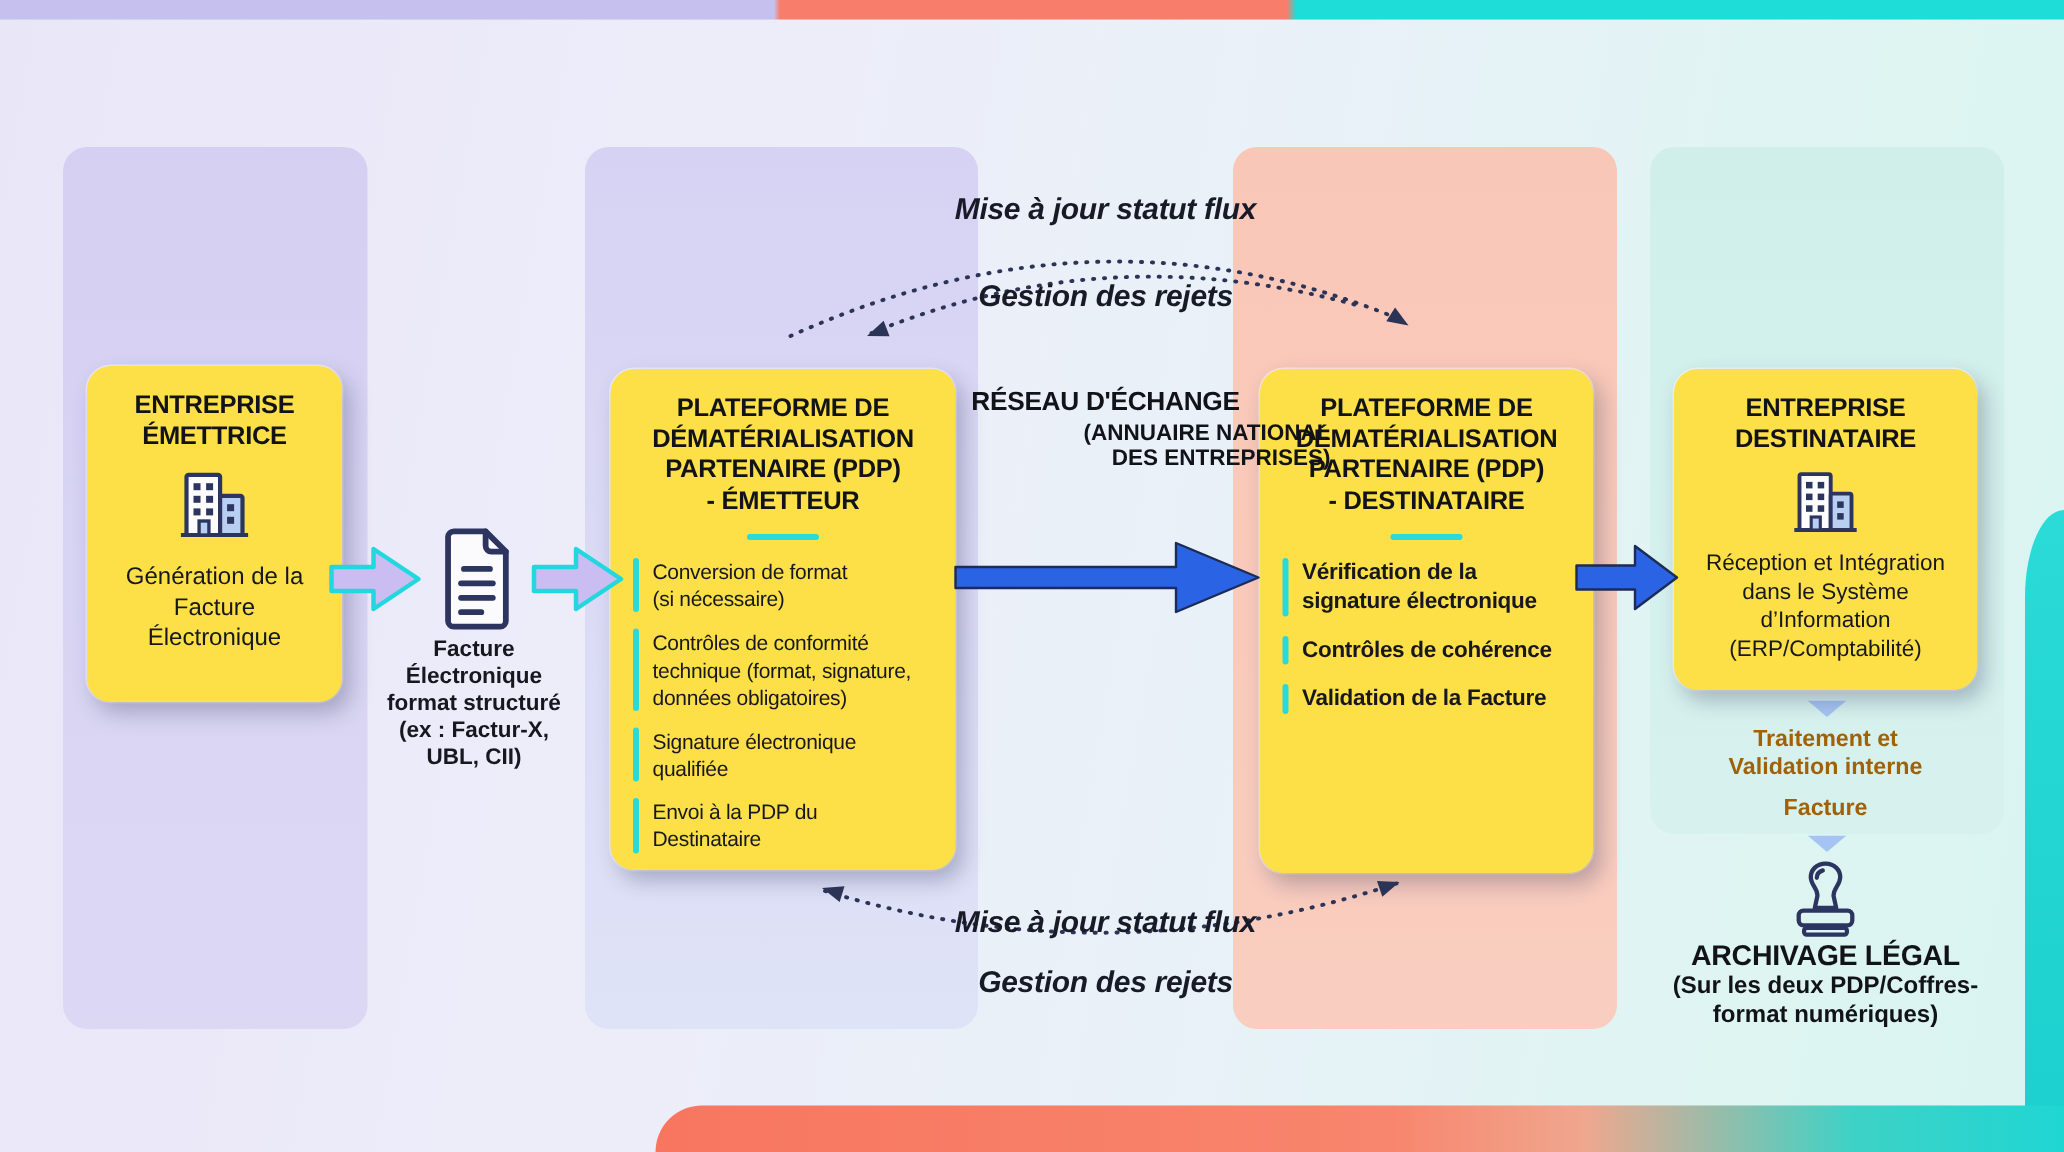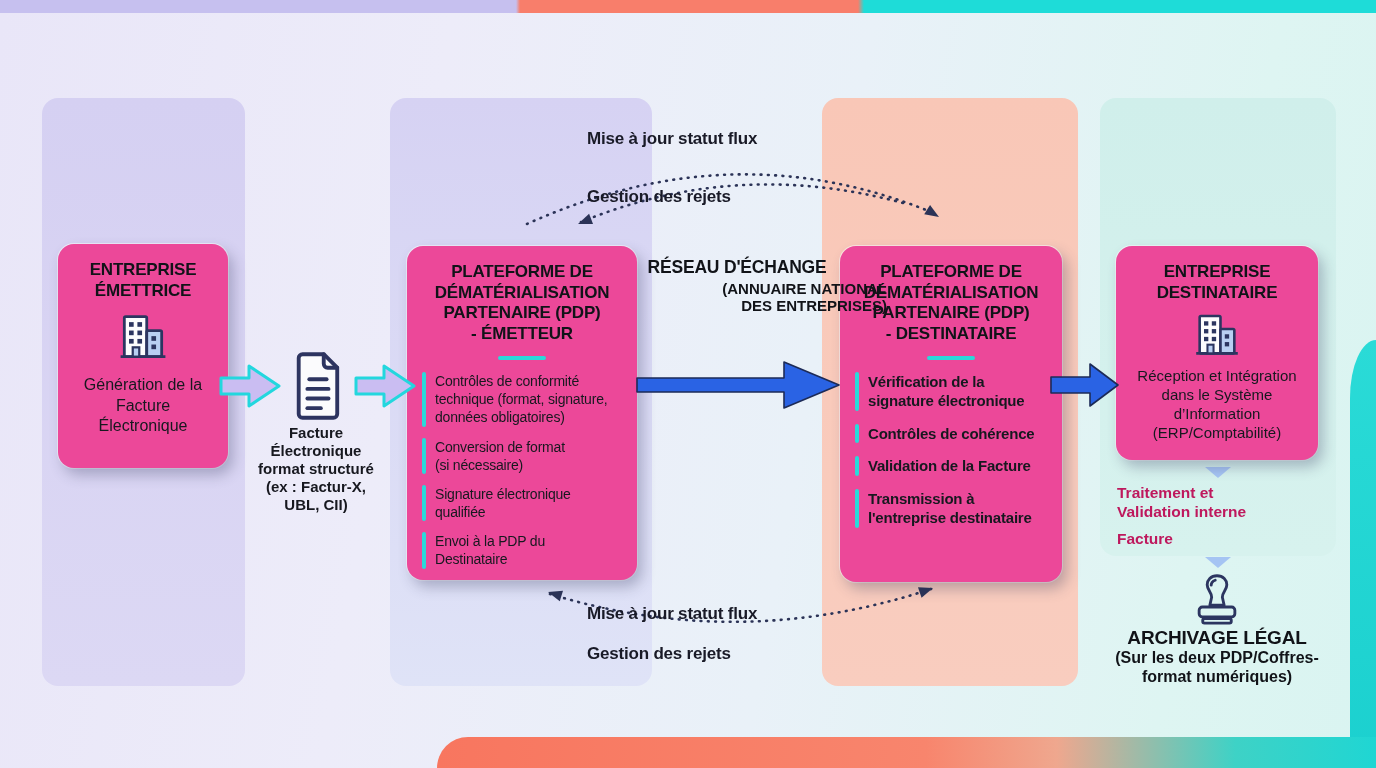--- a/index.html
+++ b/index.html
@@ -25,43 +25,43 @@
     position:absolute;left:437px;right:0;bottom:0;height:31px;z-index:2;
     background:linear-gradient(to right,#f8765f 0%,#f8856d 52%,#efa78e 66%,#3ed2c6 85%,#1fd6d3 100%);
     border-top-left-radius:31px;
   }
   .col{position:absolute;top:98px;height:588px;border-radius:16px;z-index:1;}
   .col-1{left:42px;width:203px;background:linear-gradient(180deg,#d5d0f2,#dcd8f4);}
   .col-2{left:390px;width:262px;background:linear-gradient(180deg,#d6d2f3,#dfe3f7);}
   .col-3{left:822px;width:256px;background:linear-gradient(180deg,#f9c7b7,#f9cdbf);}
   .col-4{left:1100px;width:236px;height:458px;background:linear-gradient(180deg,#d0efeb,#d7f2ee);}
   .card{
-    position:absolute;background:#ec4899;border-radius:16px;z-index:5;
+    position:absolute;background:#fde047;border-radius:16px;z-index:5;
     box-shadow:5px 7px 14px rgba(55,58,95,.32),0 0 0 1px rgba(255,255,255,.55);
     text-align:center;
   }
   .pre{white-space:pre-line;}
   .card-title{font-weight:700;font-size:17px;line-height:1.22;letter-spacing:-.2px;color:#111318;margin:16px 6px 0;}
   .card-caption{font-weight:500;font-size:16px;line-height:1.26;color:#17181f;margin-top:10px;}
   .divider{width:48px;height:4px;border-radius:2px;background:#2bd9d9;margin:11px auto 12px;}
   .items{padding:0 10px 0 15px;margin:0;text-align:left;}
   .item{display:flex;gap:9px;margin-bottom:11px;}
   .bar{flex:0 0 4px;border-radius:2px;background:#2bd9d9;}
   .itxt{font-weight:500;line-height:1.3;letter-spacing:-.2px;color:#17181f;}
   .card-pdp-e .itxt{font-size:14px;}
   .card-pdp-d .itxt{font-size:15px;font-weight:bold;}
   .card-pdp-d .item{margin-bottom:13px;}
-  .label{position:absolute;z-index:6;font-weight:700;font-size:17px;letter-spacing:-.2px;color:#191a27;text-align:left;width:300px;left:587px;}
+  .label{position:absolute;z-index:6;font-weight:700;font-size:20px;letter-spacing:-.2px;color:#191a27;text-align:center;width:300px;left:587px;font-style:italic;}
   .net-block{position:absolute;z-index:6;left:587px;top:257px;width:300px;text-align:center;color:#111318;}
   .net-title{font-weight:700;font-size:17.5px;letter-spacing:-.2px;}
   .net-sub{font-weight:700;font-size:15px;line-height:1.14;margin-top:2px;text-align:right;}
   .net-note{font-weight:600;font-size:15.5px;margin-top:3px;}
   .abs{position:absolute;}
   .z6{z-index:6;}
-  .step{position:absolute;z-index:3;left:1117px;width:200px;text-align:left;font-weight:600;font-size:15.5px;line-height:1.22;color:#be185d;}
+  .step{position:absolute;z-index:3;left:1117px;width:200px;text-align:center;font-weight:600;font-size:15.5px;line-height:1.22;color:#a16207;}
   .chev{position:absolute;z-index:3;left:1205px;width:26px;height:11px;}
   .archive-title{position:absolute;z-index:3;left:1102px;width:230px;top:627px;text-align:center;font-weight:700;font-size:19px;letter-spacing:-.2px;color:#111318;}
   .archive-sub{position:absolute;z-index:3;left:1102px;width:230px;top:649px;text-align:center;font-weight:700;font-size:16px;line-height:1.18;color:#111318;}
   svg{display:block;}
 </style>
 </head>
 <body>
 
 <div id="canvas">
 
@@ -150,28 +150,28 @@
 
   <div class="card card-pdp-e" style="left:407px;top:246px;width:230px;height:334px">
     <div class="card-title pre">PLATEFORME DE
 DÉMATÉRIALISATION
 PARTENAIRE (PDP)
 - ÉMETTEUR</div>
     <div class="divider"></div>
     <div class="items">
       <div class="item">
         <span class="bar"></span>
+        <span class="itxt pre">Conversion de format
+(si nécessaire)</span>
+      </div>
+      <div class="item">
+        <span class="bar"></span>
         <span class="itxt pre">Contrôles de conformité
 technique (format, signature,
 données obligatoires)</span>
-      </div>
-      <div class="item">
-        <span class="bar"></span>
-        <span class="itxt pre">Conversion de format
-(si nécessaire)</span>
       </div>
       <div class="item">
         <span class="bar"></span>
         <span class="itxt pre">Signature électronique
 qualifiée</span>
       </div>
       <div class="item">
         <span class="bar"></span>
         <span class="itxt pre">Envoi à la PDP du
 Destinataire</span>
@@ -195,25 +195,20 @@
         <span class="itxt pre">Vérification de la
 signature électronique</span>
       </div>
       <div class="item">
         <span class="bar"></span>
         <span class="itxt pre">Contrôles de cohérence</span>
       </div>
       <div class="item">
         <span class="bar"></span>
         <span class="itxt pre">Validation de la Facture</span>
-      </div>
-      <div class="item">
-        <span class="bar"></span>
-        <span class="itxt pre">Transmission à
-l'entreprise destinataire</span>
       </div>
     </div>
   </div>
 
   <svg class="abs z6" style="left:1050px;top:362px" width="70" height="46" viewBox="0 0 70 46">
     <polygon points="1,15 40,15 40,2 68,23 40,44 40,31 1,31" fill="#2a63e4" stroke="#1d2b57" stroke-width="1.6" stroke-linejoin="round"></polygon>
   </svg>
 
   <div class="card" style="left:1116px;top:246px;width:202px;height:214px">
     <div class="card-title pre">ENTREPRISE

